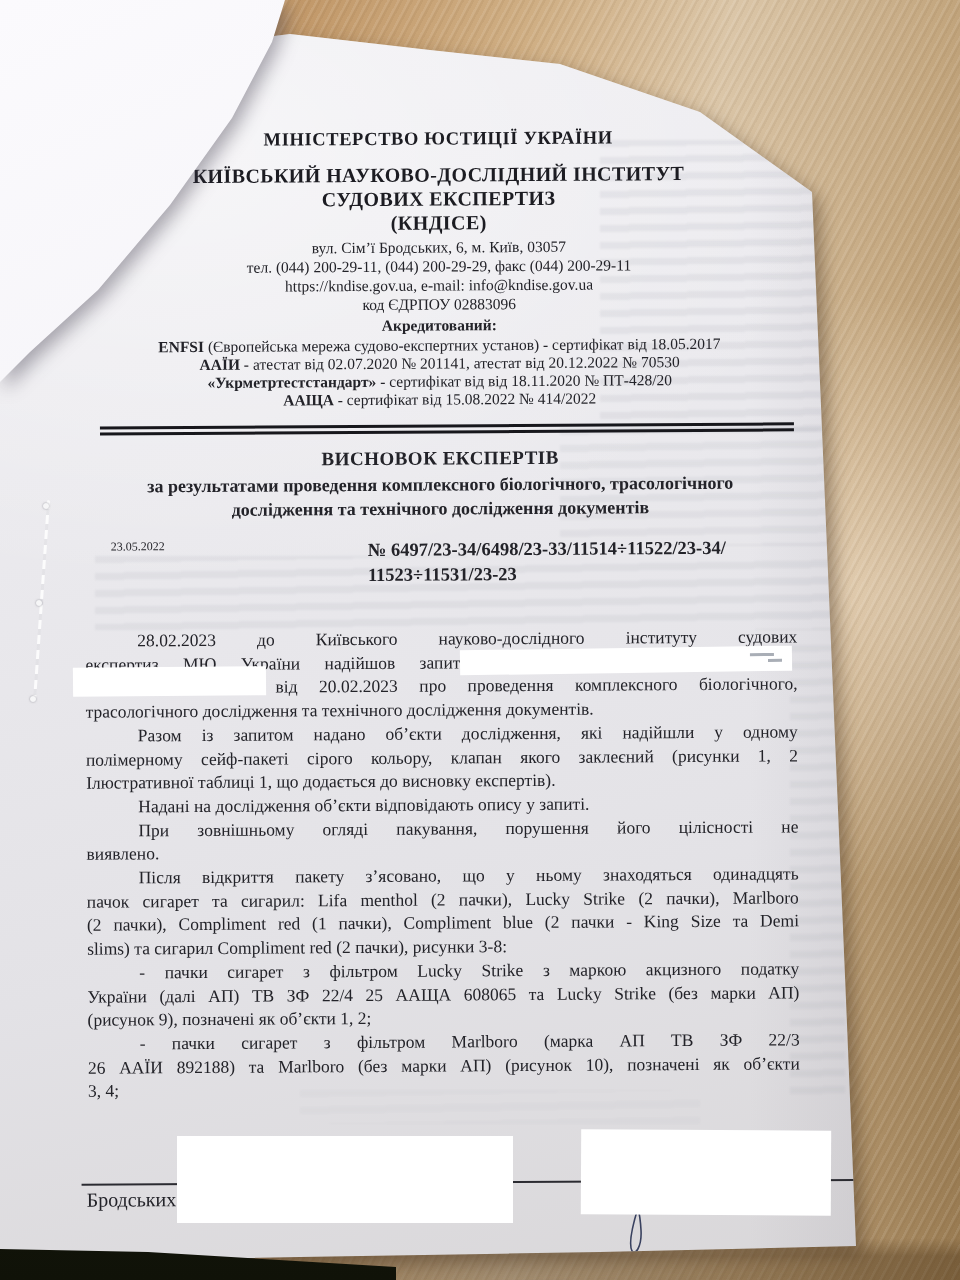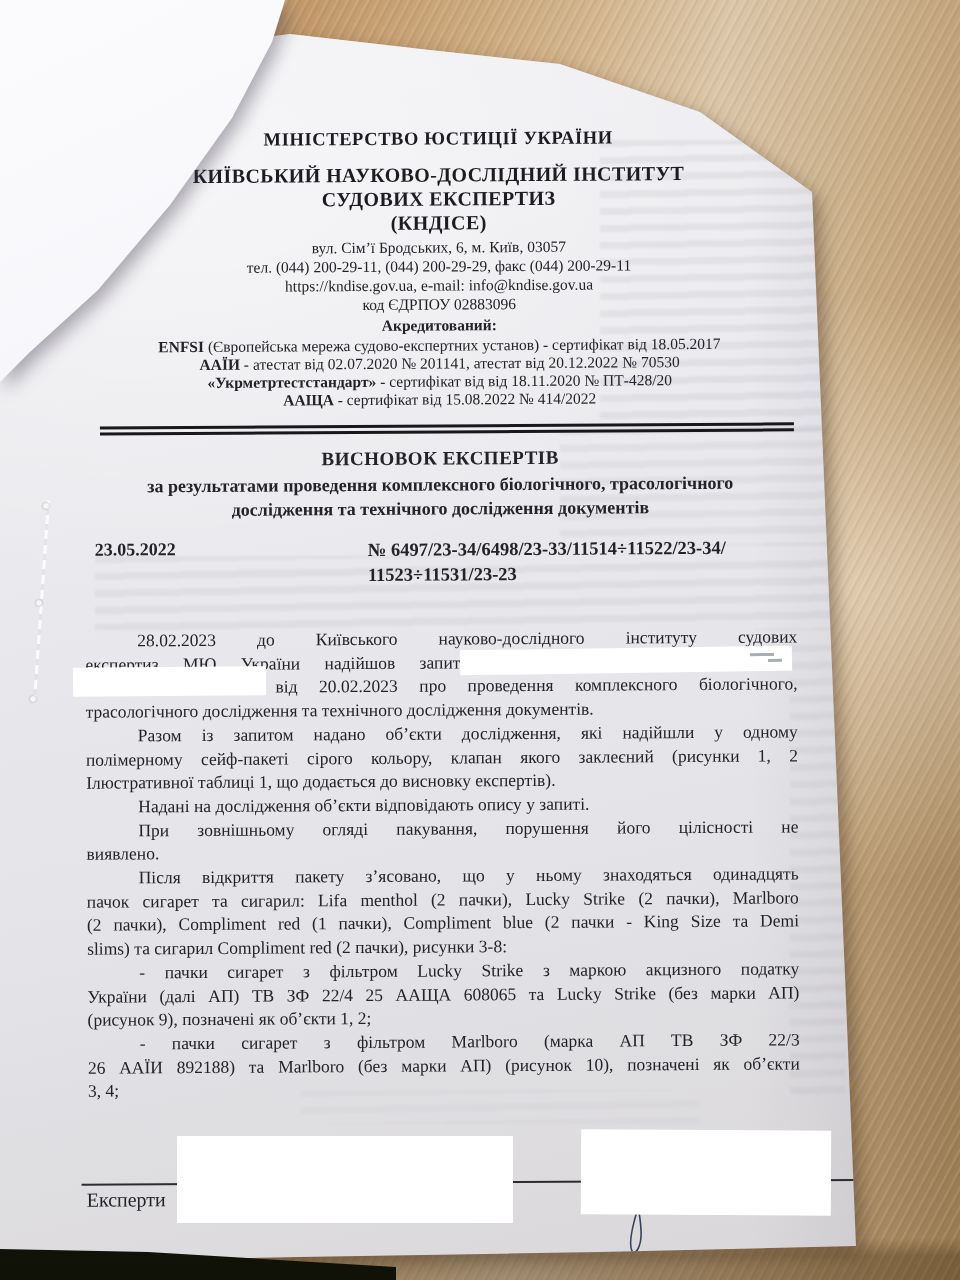--- a/index.html
+++ b/index.html
@@ -56,21 +56,21 @@
   .acc{font-size:15.5px;text-align:center;}
   .acc1{top:336px;} .acc2{top:354px;} .acc3{top:372px;} .acc4{top:390px;}
 
   .rule{top:424px;left:16px;width:694px;height:9px;box-sizing:border-box;
         border-top:3.5px solid #17171c;border-bottom:3px solid #17171c;}
 
   .title{top:447px;font-size:19px;letter-spacing:.5px;}
   .sub1{top:474px;font-size:18px;} .sub2{top:498px;font-size:18px;}
 
   .meta{top:537px;height:50px;}
-  .date{position:absolute;left:10px;top:0;font-size:18px;font-weight:bold;}
+  .date{position:absolute;left:26px;top:0;font-size:12px;font-weight:normal;}
   .casenum{position:absolute;left:283px;top:0;width:429px;font-size:18.5px;font-weight:bold;line-height:25px;}
 
   .paras{top:627px;font-size:17.5px;line-height:23.7px;}
   .ln{min-height:23.7px;}
   .jl{text-align:justify;text-align-last:justify;}
   .ll{text-align:left;}
   .ind{text-indent:52px;}
   .w375{width:375px;}
   .padbox{padding-left:190px;box-sizing:border-box;}
 
@@ -173,21 +173,21 @@
           <div class="ln jl ind">- пачки сигарет з фільтром Lucky Strike з маркою акцизного податку</div>
           <div class="ln jl">України (далі АП) ТВ ЗФ 22/4 25 ААЩА 608065 та Lucky Strike (без марки АП)</div>
           <div class="ln ll">(рисунок 9), позначені як об’єкти 1, 2;</div>
 
           <div class="ln jl ind">- пачки   сигарет   з   фільтром   Marlboro   (марка   АП   ТВ ЗФ 22/3</div>
           <div class="ln jl">26 ААЇИ 892188) та Marlboro (без марки АП) (рисунок 10), позначені як об’єкти</div>
           <div class="ln ll">3, 4;</div>
         </div>
 
         <div class="sig-line"></div>
-        <div class="sig-label">Експерти</div>
+        <div class="sig-label">Бродських</div>
       </div>
 
       <svg class="pen" width="40" height="55" viewBox="0 0 40 55">
         <path d="M 14,2 C 9,18 4,37 8,45 C 11,50 18,41 17,24 C 16.5,15 15,6 14,2" fill="none" stroke="#39415f" stroke-width="1.6"></path>
       </svg>
     </div>
   </div>
 
   <div class="redact r1">
     <span class="dash d1"></span>

